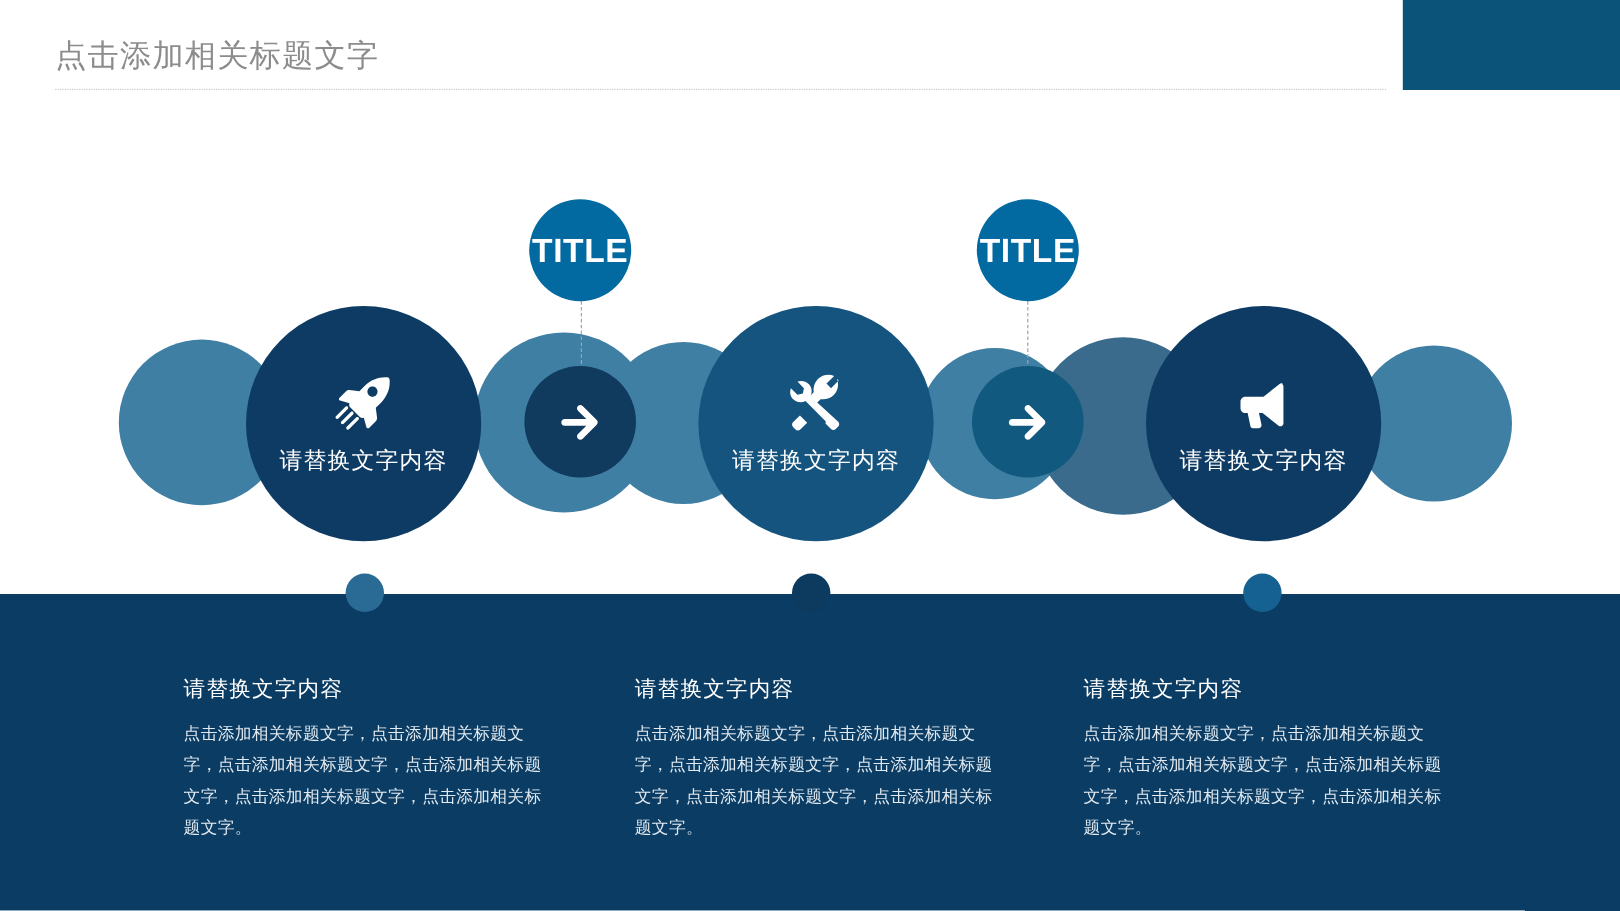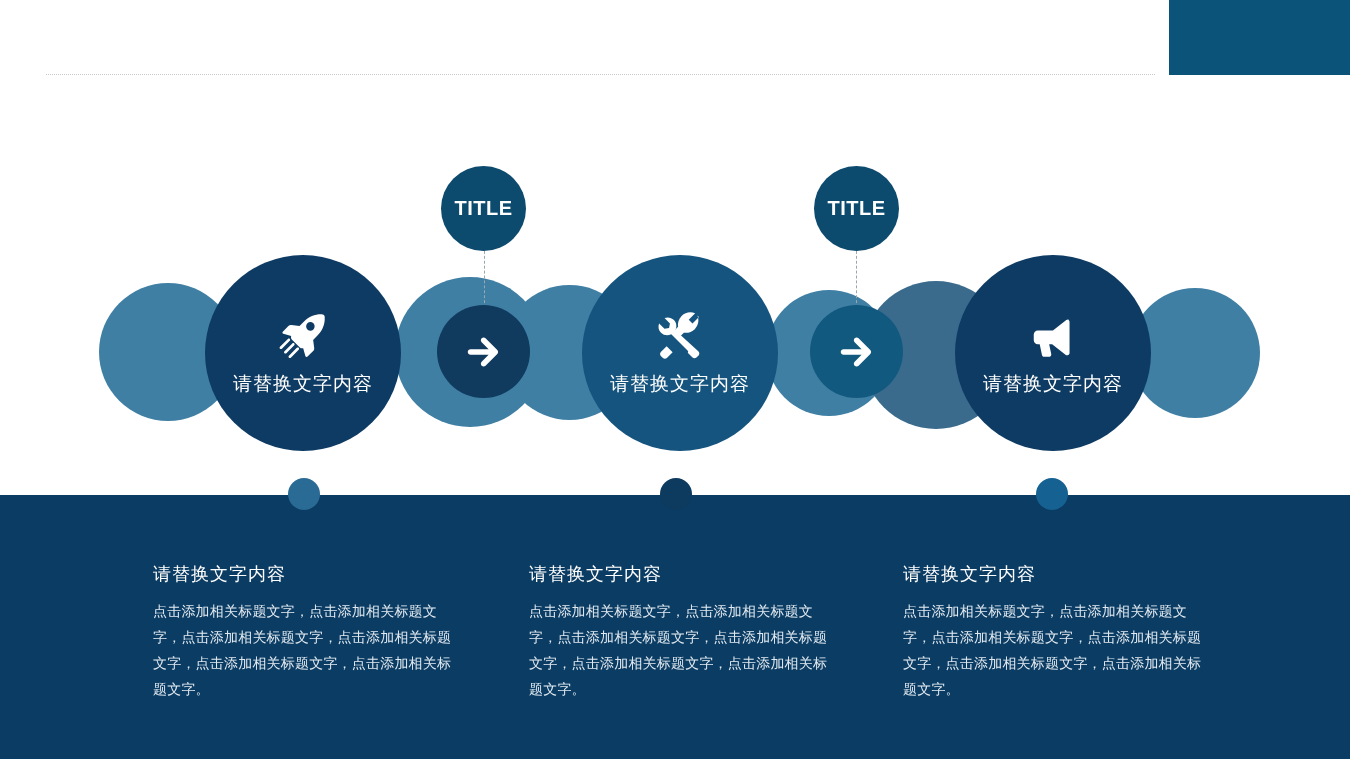--- a/index.html
+++ b/index.html
@@ -88,23 +88,23 @@
     align-items: center;
     justify-content: center;
   }
   .arrow-circle svg { width: 50px; height: 50px; display: block; }
 
   
   .title-bubble {
     display: flex;
     align-items: center;
     justify-content: center;
-    background: #0c4a6e;
-    color: #ffffff;
-    font-size: 20px;
+    background: #0369a1;
+    color: #ffffff;
+    font-size: 28px;
     font-weight: 700;
     letter-spacing: 0.5px;
   }
   .title-stem {
     position: absolute;
     width: 0;
     border-left: 1px dashed #9aa7b1;
   }
 
   
@@ -129,20 +129,21 @@
     color: #e2eaf1;
     letter-spacing: 0.2px;
   }
 </style>
 </head>
 <body>
 
 <div class="slide">
 
   <div class="header-accent"></div>
+  <div class="slide-title">点击添加相关标题文字</div>
   <div class="title-rule"></div>
 
   <div class="bottom-panel"></div>
 
   <div class="stage">
 
     <div class="circ deco" style="left:99px; top:283px; width:138px; height:138px;"></div>
     <div class="circ deco" style="left:395px; top:277px; width:150px; height:150px;"></div>
     <div class="circ deco" style="left:502px; top:285px; width:135px; height:135px;"></div>
     <div class="circ deco" style="left:766px; top:290px; width:126px; height:126px;"></div>

